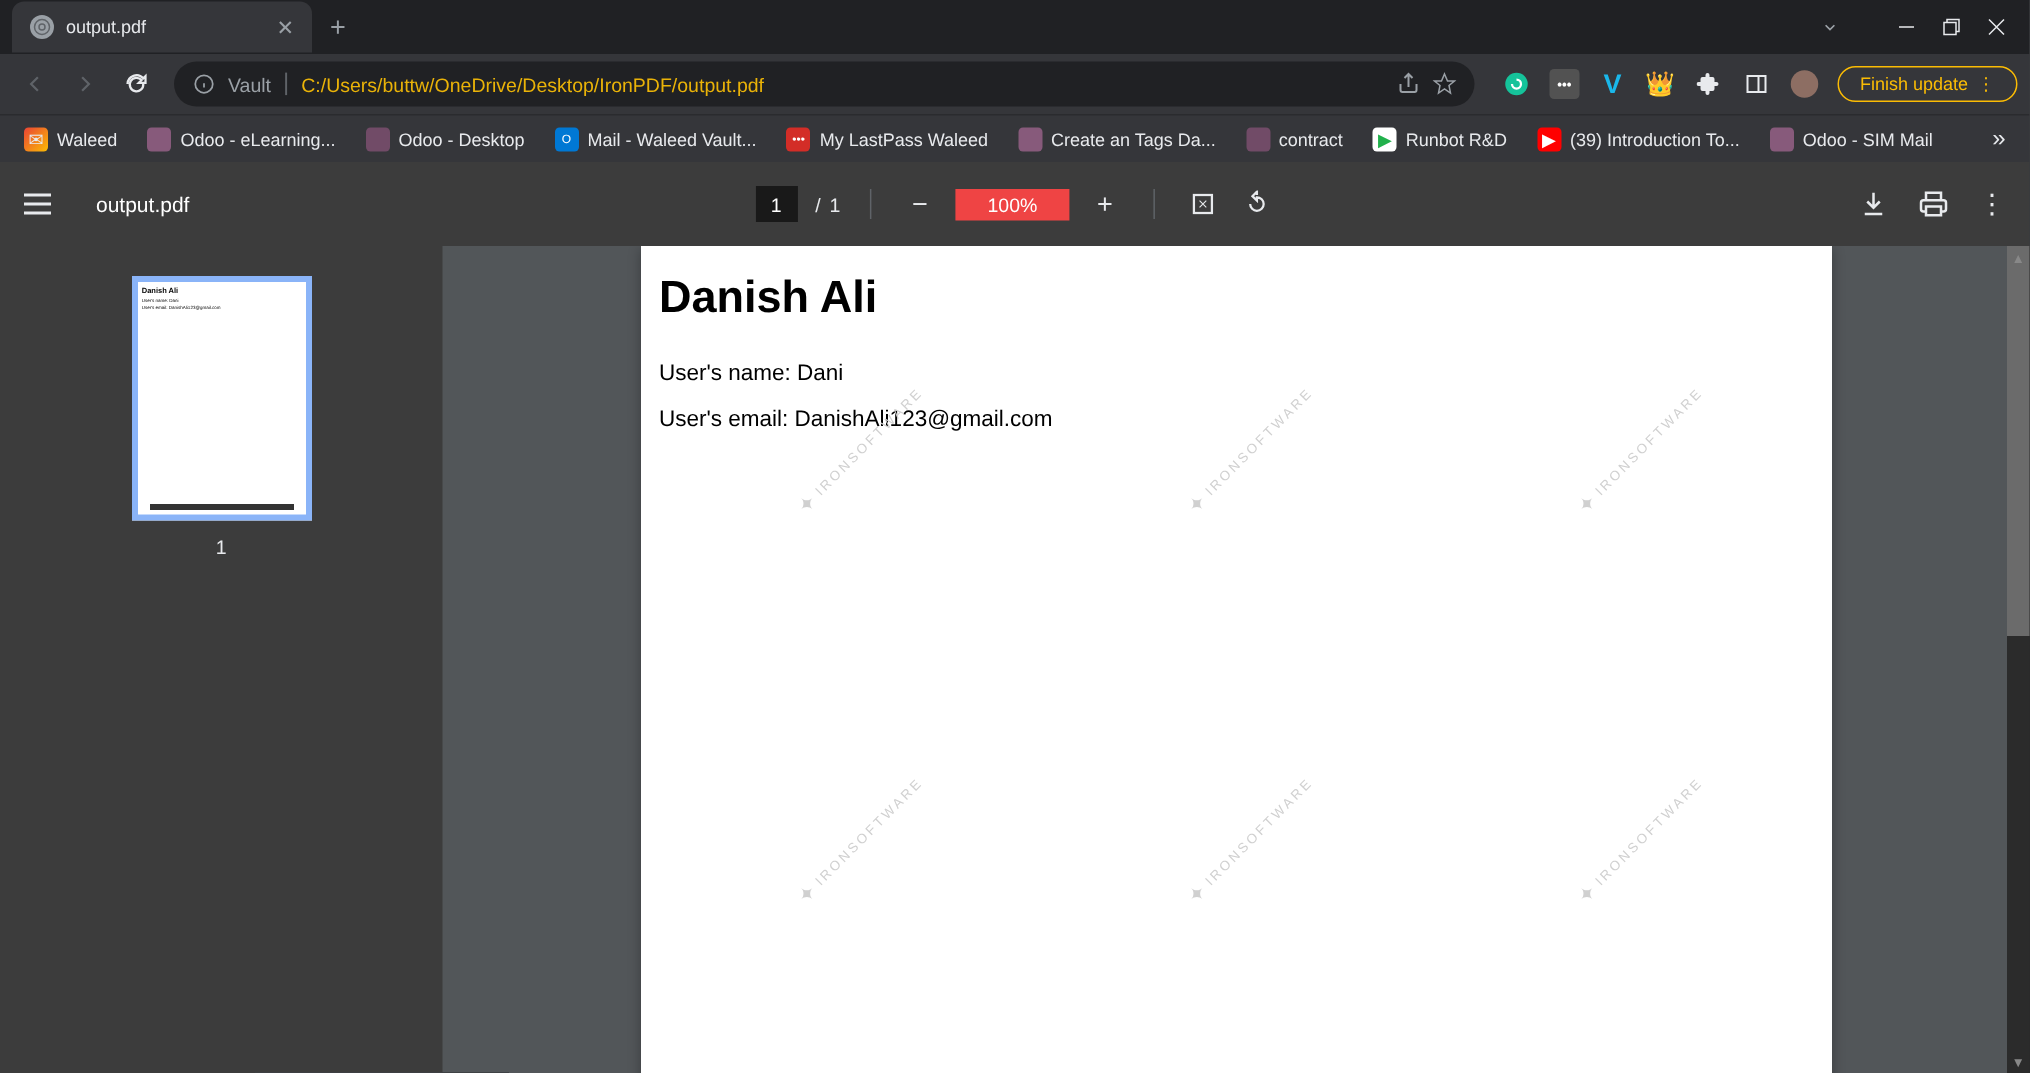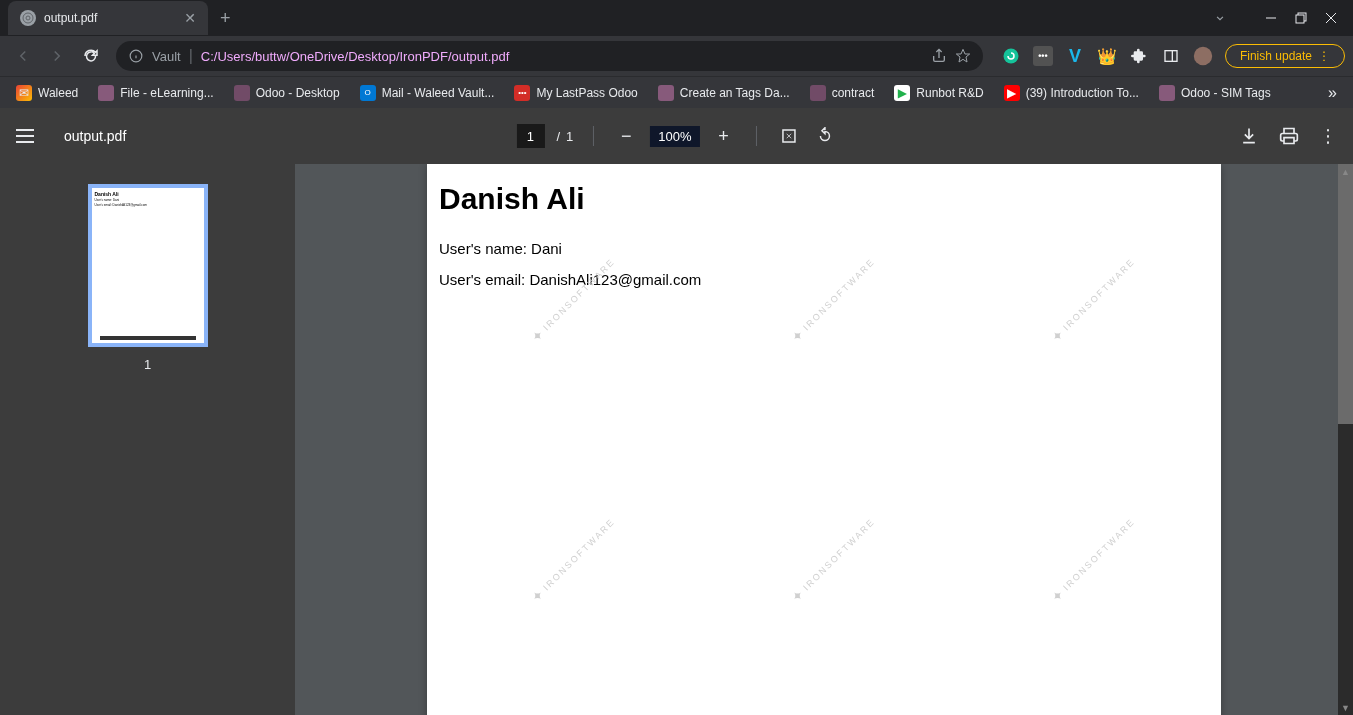--- a/index.html
+++ b/index.html
@@ -15,21 +15,21 @@
 .win-controls{position:absolute;right:0;top:0;display:flex;gap:18px;padding:0 16px;height:36px;align-items:center;color:#e8eaed}
 .win-chev{margin-right:20px;color:#9aa0a6}
 
 
 .addrbar{height:40px;background:#35363a;display:flex;align-items:center;padding:0 8px;gap:4px}
 .nav-btn{width:30px;height:30px;display:flex;align-items:center;justify-content:center;color:#9aa0a6;border-radius:50%}
 .nav-btn.enabled{color:#e8eaed}
 .url-field{flex:1;height:30px;background:#202124;border-radius:15px;display:flex;align-items:center;padding:0 12px;gap:8px;margin:0 6px}
 .url-prefix{color:#9aa0a6;font-size:13px}
 .url-sep{color:#5f6368}
-.url-text{color:#f0abfc;font-size:13px;flex:1}
+.url-text{color:#eab308;font-size:13px;flex:1}
 .url-icon{color:#9aa0a6;width:16px;height:16px;display:flex;align-items:center;justify-content:center}
 .ext-icons{display:flex;gap:12px;align-items:center;padding:0 8px}
 .ext-icon{width:20px;height:20px;display:flex;align-items:center;justify-content:center;color:#e8eaed}
 .finish-btn{border:1px solid #fbbc04;color:#fbbc04;border-radius:15px;padding:4px 14px;font-size:12px;display:flex;align-items:center;gap:6px}
 
 
 .bookbar{height:32px;background:#35363a;border-top:1px solid #2a2b2e;display:flex;align-items:center;padding:0 8px;gap:4px}
 .bm{display:flex;align-items:center;gap:6px;padding:4px 8px;color:#e8eaed;font-size:12px;border-radius:4px;white-space:nowrap}
 .bm-icon{width:16px;height:16px;display:flex;align-items:center;justify-content:center;border-radius:3px}
 .bm-more{margin-left:auto;color:#e8eaed;padding:0 8px}
@@ -37,21 +37,21 @@
 
 .pdfbar{height:56px;background:#3c3c3c;display:flex;align-items:center;padding:0 16px;color:#fff;position:relative}
 .menu-btn{width:24px;height:24px;display:flex;flex-direction:column;justify-content:center;gap:4px;cursor:pointer}
 .menu-btn span{height:2px;background:#e8eaed;width:18px}
 .pdf-title{margin-left:24px;font-size:14px;font-weight:500}
 .pdf-center{position:absolute;left:50%;transform:translateX(-50%);display:flex;align-items:center;gap:12px}
 .page-input{width:28px;height:24px;background:#191919;color:#fff;text-align:center;border:none;font-size:13px}
 .page-total{color:#e8eaed;font-size:13px}
 .pdf-divider{width:1px;height:20px;background:#5f6368;margin:0 8px}
 .zoom-btn{width:24px;height:24px;display:flex;align-items:center;justify-content:center;color:#e8eaed;cursor:pointer;font-size:18px}
-.zoom-level{background:#0f172a;padding:3px 8px;font-size:13px}
+.zoom-level{background:#ef4444;padding:3px 21px;font-size:13px}
 .fit-btn{width:24px;height:24px;display:flex;align-items:center;justify-content:center}
 .pdf-right{position:absolute;right:16px;display:flex;gap:20px;align-items:center}
 
 
 .viewer{position:absolute;top:164px;left:0;right:0;bottom:0;display:flex;background:#525659}
 .thumbs{width:295px;background:#3c3c3c;padding:20px 0;display:flex;flex-direction:column;align-items:center;overflow-y:auto}
 .thumb{width:120px;height:163px;background:#fff;border:4px solid #8ab4f8;position:relative;overflow:hidden}
 .thumb-content{padding:3px;font-size:4px;font-family:"Times New Roman",serif;color:#000}
 .thumb-title{font-weight:bold;font-size:5px}
 .thumb-line{font-size:3px;margin-top:1px}
@@ -183,53 +183,53 @@
   </div>
 </div>
 
 <div class="bookbar">
   <div class="bm">
       <span class="bm-icon" style="background:linear-gradient(135deg,#ea4335,#fbbc04)">✉</span>
       <span>Waleed</span>
     </div>
   <div class="bm">
       <span class="bm-icon" style="background:#875a7b"></span>
-      <span>File - eLearning...</span>
+      <span>Odoo - eLearning...</span>
     </div>
   <div class="bm">
       <span class="bm-icon" style="background:#714b67"></span>
       <span>Odoo - Desktop</span>
     </div>
   <div class="bm">
       <span class="bm-icon" style="background:#0078d4;color:#fff;font-size:8px">O</span>
       <span>Mail - Waleed Vault...</span>
     </div>
   <div class="bm">
       <span class="bm-icon" style="background:#d32d27;color:#fff;font-size:8px">•••</span>
-      <span>My LastPass Odoo</span>
+      <span>My LastPass Waleed</span>
     </div>
   <div class="bm">
       <span class="bm-icon" style="background:#875a7b"></span>
       <span>Create an Tags Da...</span>
     </div>
   <div class="bm">
       <span class="bm-icon" style="background:#714b67"></span>
       <span>contract</span>
     </div>
   <div class="bm">
       <span class="bm-icon" style="background:#fff;color:#21b14c">▶</span>
       <span>Runbot R&amp;D</span>
     </div>
   <div class="bm">
       <span class="bm-icon" style="background:#ff0000;color:#fff">▶</span>
       <span>(39) Introduction To...</span>
     </div>
   <div class="bm">
       <span class="bm-icon" style="background:#875a7b"></span>
-      <span>Odoo - SIM Tags</span>
+      <span>Odoo - SIM Mail</span>
     </div>
   <span class="bm-more">»</span>
 </div>
 
 <div class="pdfbar">
   <div class="menu-btn">
       <span></span>
       <span></span>
       <span></span>
     </div>

